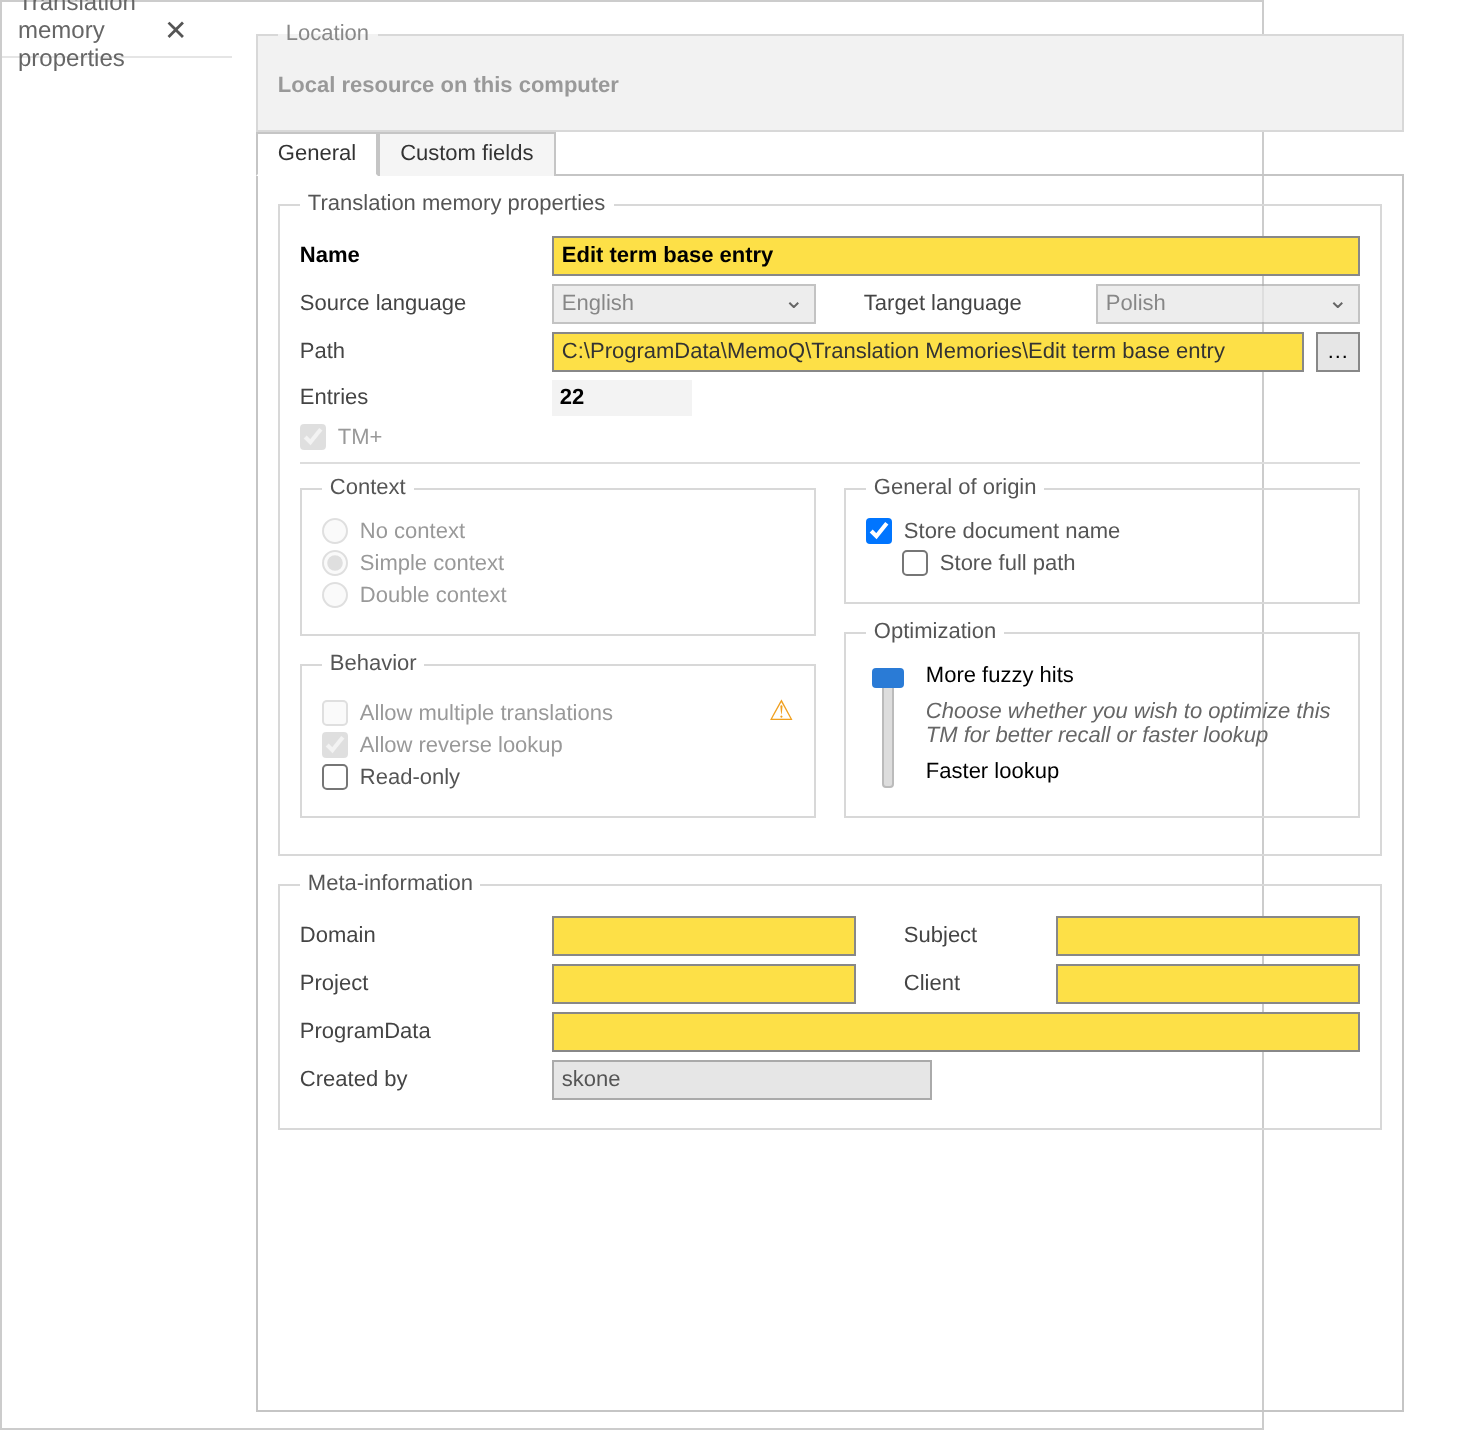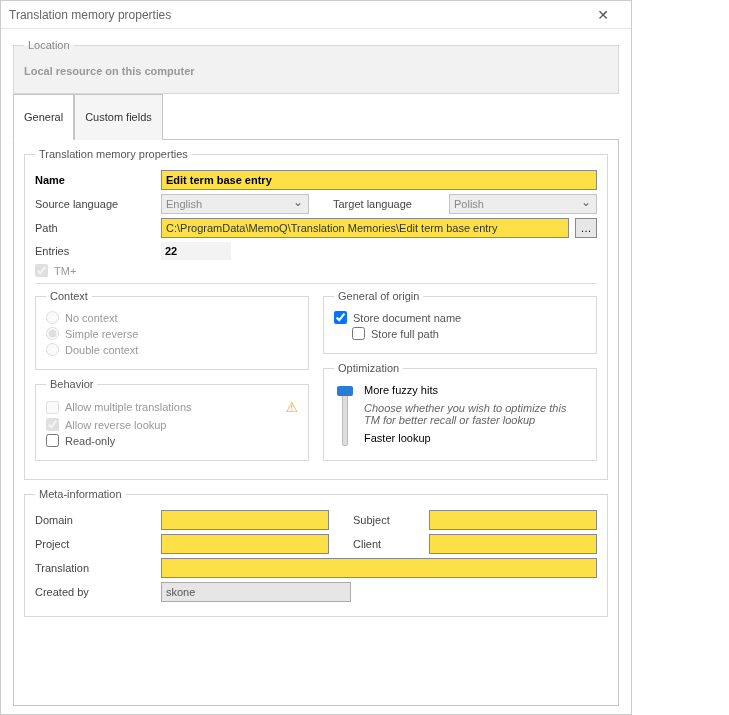--- a/index.html
+++ b/index.html
@@ -5,42 +5,42 @@
     * { box-sizing: border-box; margin: 0; padding: 0; }
     body {
       font-family: "Segoe UI", Tahoma, sans-serif;
       font-size: 11px;
       background: #fff;
       color: #000;
       width: 729px;
       height: 715px;
       overflow: hidden;
     }
-    .window { width: 632px; height: 715px; border: 1px solid #ccc; background: #fff; display: flex; flex-direction: column; }
+    .window { width: 632px; height: 715px; border: 1px solid #ccc; background: #fff; display: flex; }
     .titlebar {
       height: 28px;
       display: flex;
       align-items: center;
       padding: 0 8px;
       border-bottom: 1px solid #e5e5e5;
       background: #fff;
     }
     .titlebar-title { color: #666; font-size: 12px; flex: 1; }
     .titlebar-close { width: 40px; text-align: center; color: #555; font-size: 14px; cursor: pointer; }
     .content { flex: 1; padding: 10px 12px 8px 12px; display:flex; flex-direction:column; }
     fieldset.loc {
       border: 1px solid #d8d8d8;
       background: #f2f2f2;
       padding: 10px 10px 16px 10px;
     }
     fieldset.loc legend { color: #888; font-size: 11px; padding: 0 4px; margin-left: 0px; }
     .loc-text { color: #999; font-weight: 600; margin-top: 4px; }
     .tabs { display: flex; gap: 0; margin-bottom: -1px; position: relative; z-index: 1; }
     .tab {
-      padding: 16px 10px;
+      padding: 4px 10px;
       border: 1px solid #c5c5c5;
       border-bottom: none;
       background: #fff;
       color: #333;
       cursor: pointer;
       font-size: 11px;
     }
     .tab.active { background: #fff; border-bottom: 1px solid #fff; }
     .tab:not(.active){ background:#f5f5f5; }
     .tab-panel {
@@ -72,21 +72,21 @@
     .sel { flex: 1; appearance: none; -webkit-appearance:none; position: relative; padding-right: 16px; }
     .sel-wrap { position: relative; flex: 1; display:flex; }
     .sel-wrap::after {
       content: "⌄"; position: absolute; right: 6px; top: 1px; color: #666; pointer-events: none; font-size: 12px;
     }
     .midlbl { width: 110px; color: #444; margin-left: 18px; }
     .path-input { flex: 1; background: #fff; color:#333; }
     .browse-btn { width: 22px; height: 20px; background: #e6e6e6; border: 1px solid #888; cursor: pointer; display:flex; align-items:center; justify-content:center; font-size:11px; }
     .entries-val { width: 70px; border: none; background: #f3f3f3; font-weight: 700; padding: 2px 4px; height:18px; font-size:11px; }
     .hr { border: none; border-top: 1px solid #ddd; margin: 6px 0; }
-    .check-row, .radio-row { display: flex; align-items: center; gap: 6px; margin: 3px 0; color:#555;}
+    .check-row, .radio-row { display: flex; align-items: flex-end; gap: 6px; margin: 3px 0; color:#555;}
     .check-row input, .radio-row input { width:13px; height:13px; }
     .check-row.indent { margin-left: 18px; }
     .two-col { display: flex; gap: 14px; }
     .col { flex: 1; }
     .warn-icon { color:#f0a020; font-size:14px; margin-left:auto; }
     .slider-area { display:flex; gap:10px; padding:4px 2px; }
     .vslider-wrap { width: 18px; display:flex; justify-content:center; padding-top:2px;}
     .vslider {
       width: 6px; height: 60px; background: linear-gradient(#ddd,#ddd); border:1px solid #bbb; position:relative; border-radius:2px;
     }
@@ -171,21 +171,21 @@
         <div class="two-col">
           <div class="col">
             <fieldset class="group" style="border:1px solid #d8d8d8;">
               <legend>Context</legend>
               <div class="radio-row">
                 <input type="radio" name="ctx" disabled="" style="">
                 <label class="dis">No context</label>
               </div>
               <div class="radio-row">
                 <input type="radio" name="ctx" checked="" disabled="" style="">
-                <label class="dis">Simple reverse</label>
+                <label class="dis">Simple context</label>
               </div>
               <div class="radio-row">
                 <input type="radio" name="ctx" disabled="" style="">
                 <label class="dis">Double context</label>
               </div>
             </fieldset>
 
             <fieldset class="group">
               <legend>Behavior</legend>
               <div class="check-row">
@@ -244,21 +244,21 @@
           <div class="midlbl" style="width:70px">Subject</div>
           <input class="txt" style="">
         </div>
         <div class="row">
           <div class="lbl">Project</div>
           <input class="txt" style="">
           <div class="midlbl" style="width:70px">Client</div>
           <input class="txt" style="">
         </div>
         <div class="row">
-          <div class="lbl">Translation</div>
+          <div class="lbl">ProgramData</div>
           <input class="txt" style="">
         </div>
         <div class="row">
           <div class="lbl">Created by</div>
           <input class="txt" disabled="" style="flex: 0 0 190px;" value="skone">
         </div>
       </fieldset>
 
     </div>
   </div>

